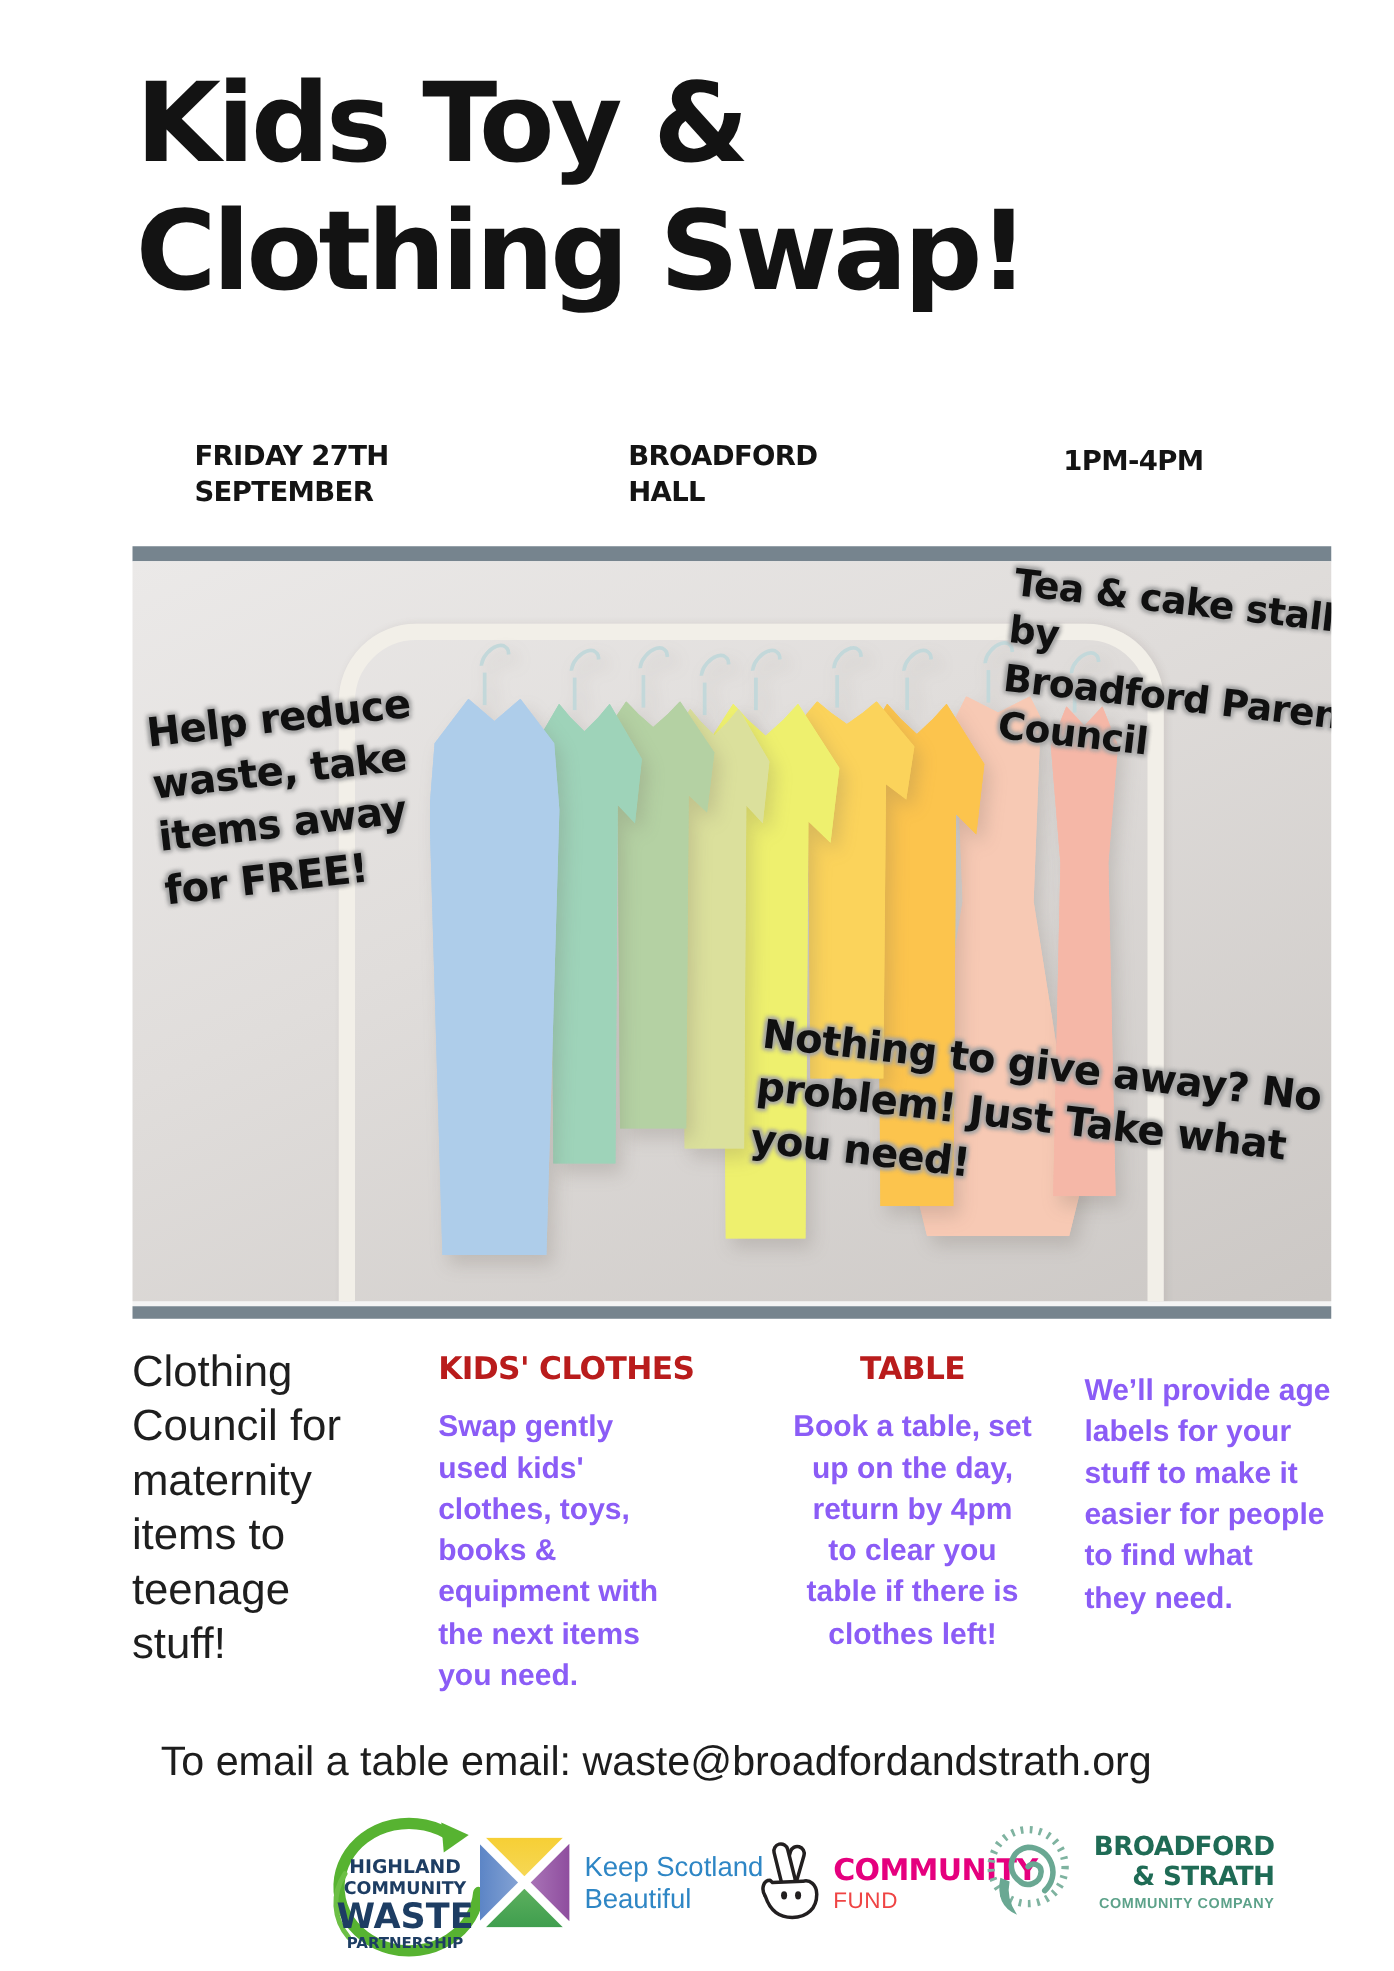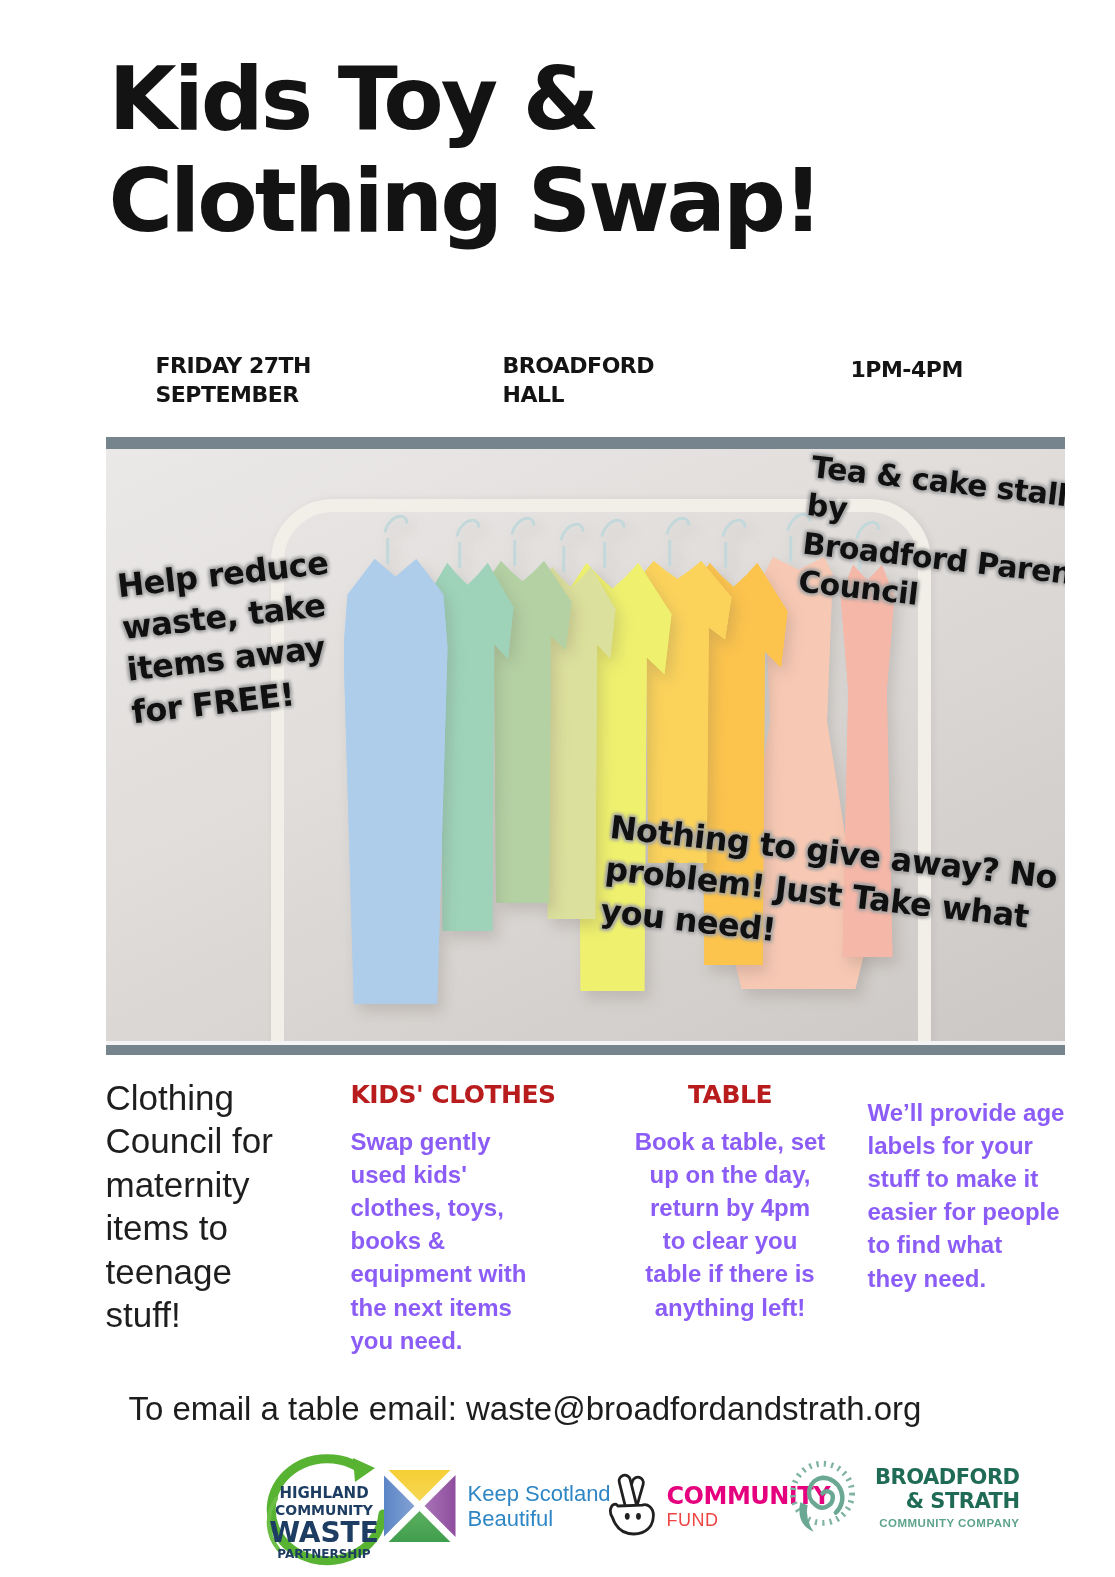--- a/index.html
+++ b/index.html
@@ -198,21 +198,21 @@
 the next items
 you need.</div>
   </div>
   <div class="info-col c2">
     <div class="info-heading">TABLE</div>
     <div class="info-body">Book a table, set
 up on the day,
 return by 4pm
 to clear you
 table if there is
-anything left!</div>
+clothes left!</div>
   </div>
   <div class="info-col c3">
     <div class="info-body">We’ll provide age
 labels for your
 stuff to make it
 easier for people
 to find what
 they need.</div>
   </div>
 

